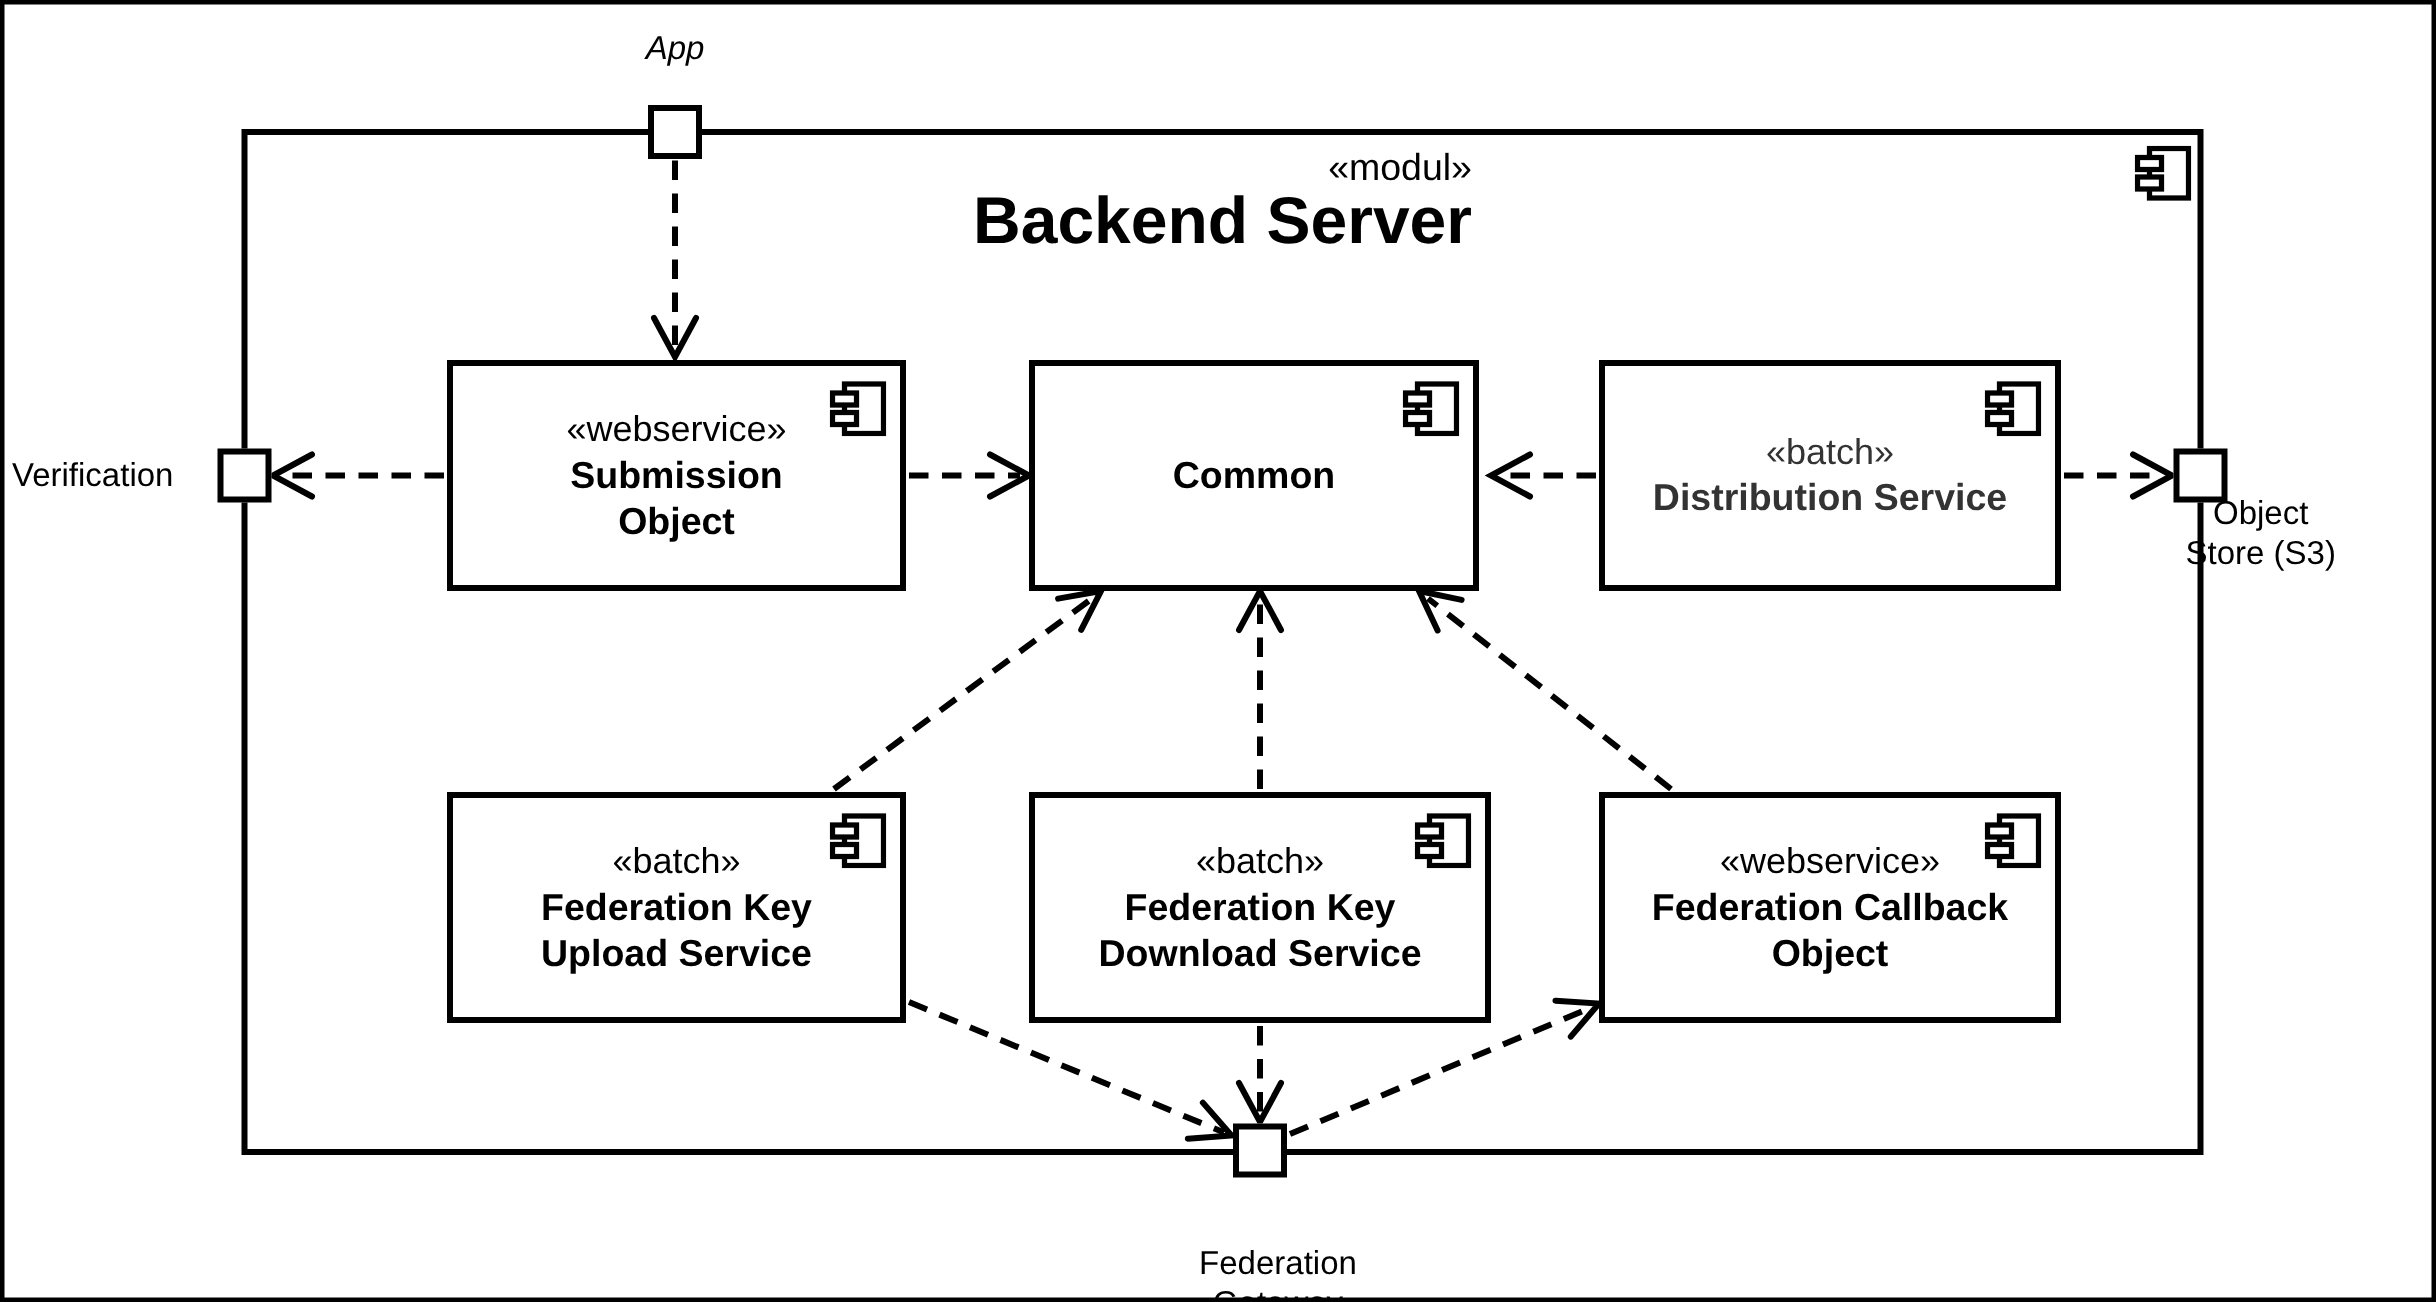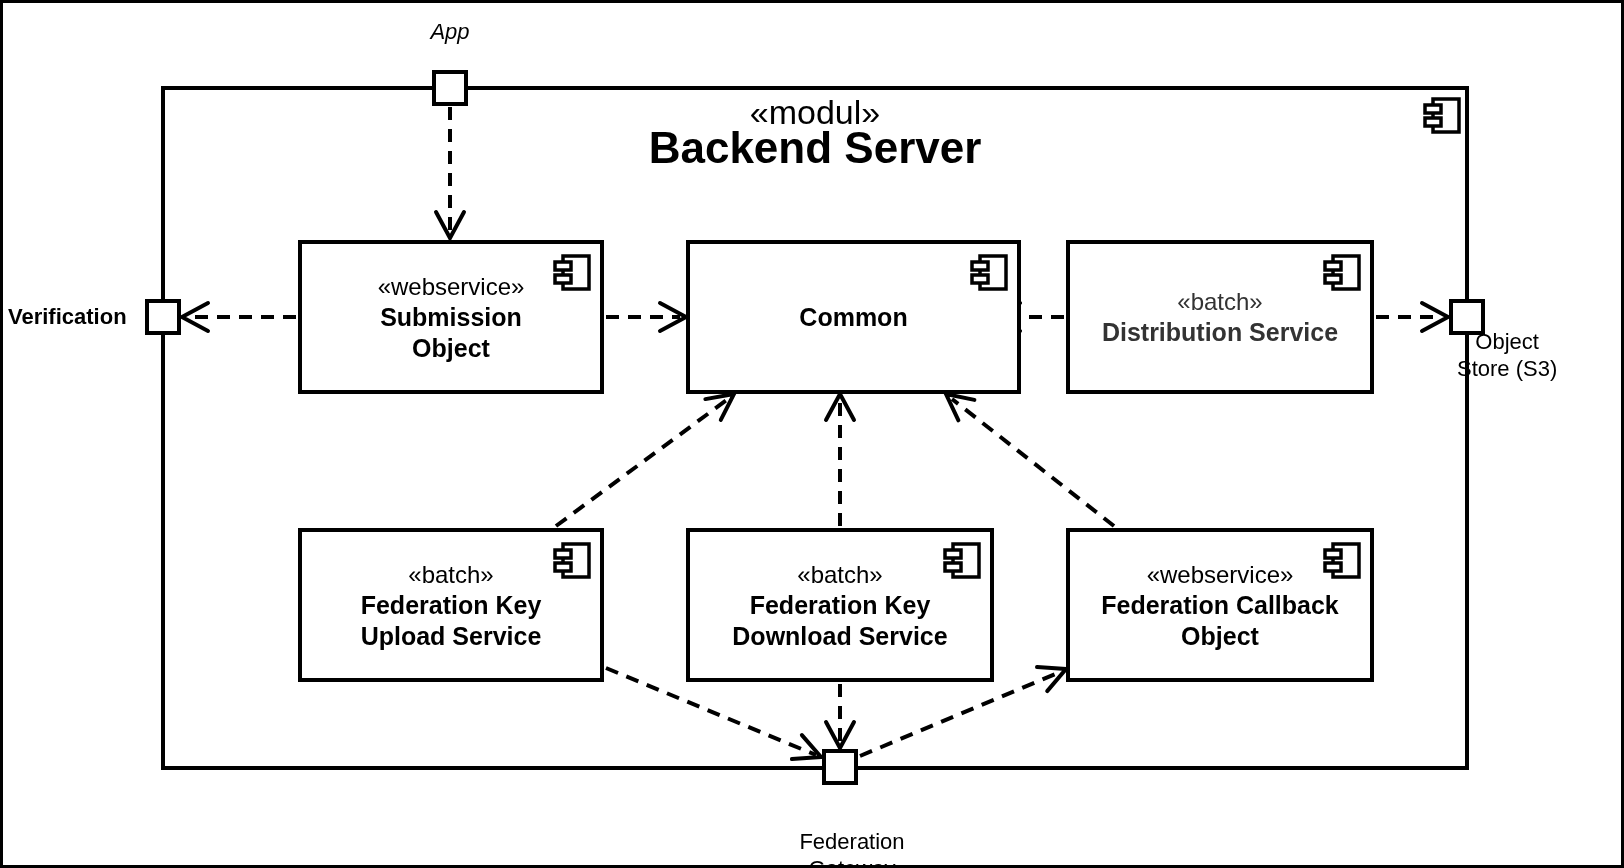--- a/index.html
+++ b/index.html
@@ -26,21 +26,21 @@
     box-sizing: border-box;
     background: transparent;
   }
   .module-title {
     position: absolute;
     left: 815px; top: 96px;
     transform: translateX(-50%);
     text-align: center;
     white-space: nowrap;
   }
-  .module-title .stereo { font-size: 34px; line-height: 33px; }
+  .module-title .stereo { font-size: 25px; line-height: 33px; text-align: right; }
   .module-title .mname  { font-size: 44px; line-height: 38px; font-weight: bold; }
 
   .comp {
     position: absolute;
     border: 4px solid #000;
     box-sizing: border-box;
     background: #ffffff;
     display: flex;
     flex-direction: column;
     align-items: center;
@@ -49,21 +49,21 @@
   }
   .comp .stereo { font-size: 24px; line-height: 31px; font-weight: normal; }
   .comp .cname  { font-size: 25px; line-height: 31px; font-weight: bold; white-space: pre-line; }
   .comp.gray .stereo, .comp.gray .cname { color: #333333; }
 
   .comp-icon { position: absolute; top: 10px; right: 9px; }
   .comp-icon rect { fill: #ffffff; stroke: #000000; stroke-width: 3.5; }
   .module-icon { position: absolute; top: 7px; right: 4px; }
 
   #c-submission { left: 298px; top: 240px; width: 306px; height: 154px; }
-  #c-common     { left: 686px; top: 240px; width: 335px; height: 154px; }
+  #c-common     { left: 686px; top: 240px; width: 300px; height: 154px; }
   #c-distribution { left: 1066px; top: 240px; width: 308px; height: 154px; }
   #c-upload     { left: 298px; top: 528px; width: 306px; height: 154px; }
   #c-download   { left: 686px; top: 528px; width: 308px; height: 154px; }
   #c-callback   { left: 1066px; top: 528px; width: 308px; height: 154px; }
 
   .port {
     position: absolute;
     width: 36px; height: 36px;
     border: 4px solid #000;
     box-sizing: border-box;
@@ -74,21 +74,21 @@
   #port-object-store { left: 1449px; top: 299px; }
   #port-gateway      { left: 822px;  top: 749px; }
 
   .port-label {
     position: absolute;
     font-size: 22px;
     line-height: 27px;
     white-space: pre-line;
   }
   #lbl-app { left: 450px; top: 18px; transform: translateX(-50%); text-align: center; font-style: italic; }
-  #lbl-verification { left: 8px; top: 303px; text-align: left; font-weight: bold; }
+  #lbl-verification { left: 8px; top: 303px; text-align: left; }
   #lbl-object-store { left: 1457px; top: 290px; text-align: center; margin-top: 38px; }
   #lbl-gateway { left: 852px; top: 780px; transform: translateX(-50%); text-align: center; margin-top: 48px; }
 
   svg.arrows {
     position: absolute;
     left: 0; top: 0;
     width: 1624px; height: 868px;
   }
   svg.arrows line, svg.arrows polyline {
     stroke: #000;

